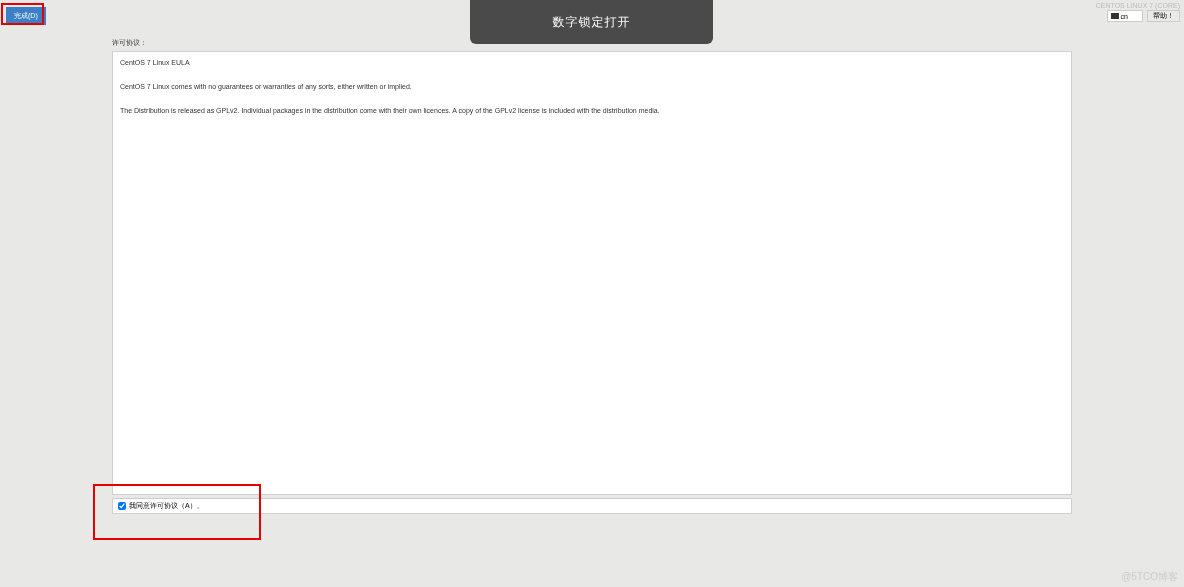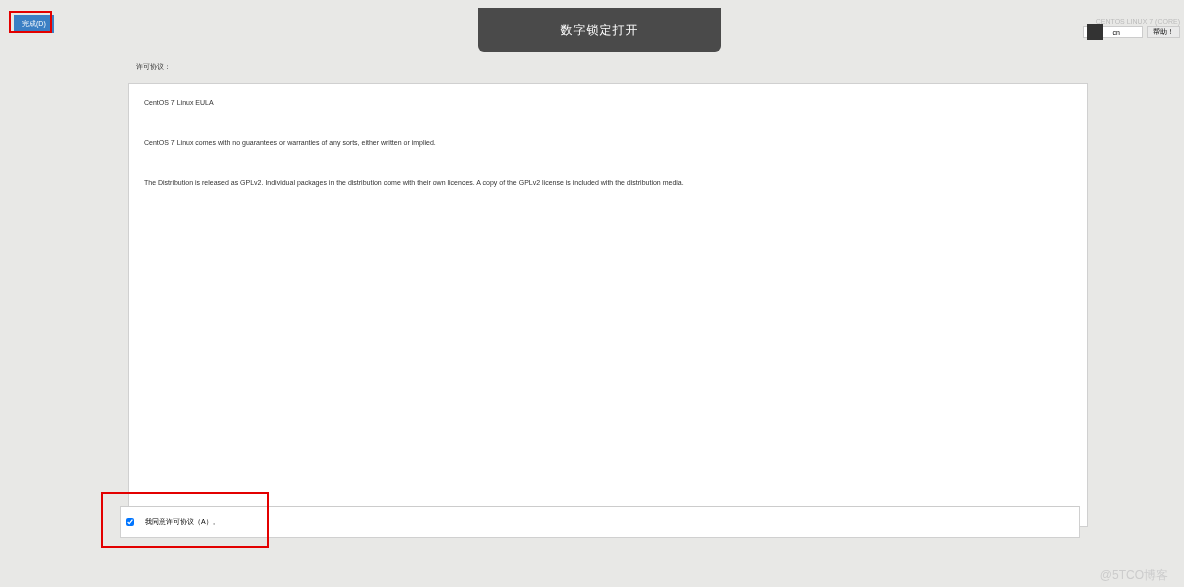--- a/index.html
+++ b/index.html
@@ -1,17 +1,17 @@
 <!DOCTYPE html>
 <html><head>
   <meta charset="utf-8">
   <style>
     * {
       margin: 0;
-      padding: 8px;
+      padding: 0;
       box-sizing: border-box;
     }
     body {
       font-family: "Microsoft YaHei", Arial, sans-serif;
       background: #e8e8e6;
       width: 1184px;
       height: 587px;
       position: relative;
       overflow: hidden;
     }
@@ -145,22 +145,22 @@
       top: 484px;
       left: 93px;
       width: 168px;
       height: 56px;
       border: 2px solid #e30000;
       pointer-events: none;
     }
     .watermark {
       position: absolute;
       bottom: 3px;
-      right: 16px;
-      font-size: 12px;
+      right: 6px;
+      font-size: 10px;
       color: #ccc;
     }
   </style>
 </head>
 <body>
 
 <div class="top-right-info">CENTOS LINUX 7 (CORE)</div>
 
 <div class="lang-help-bar">
   <div class="lang-selector">

